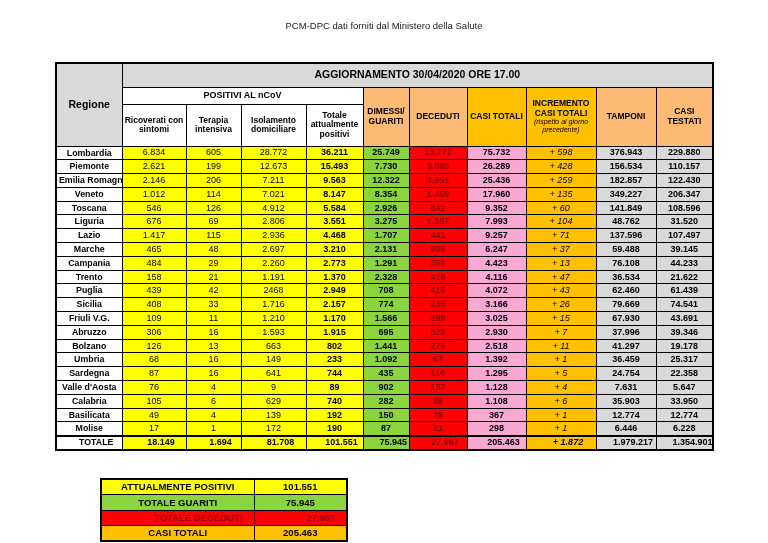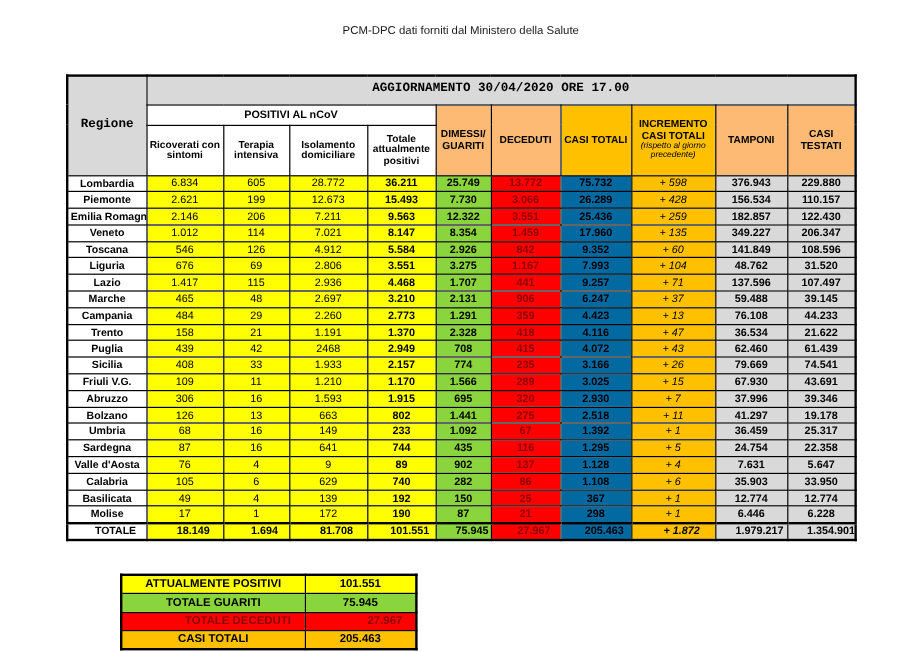--- a/index.html
+++ b/index.html
@@ -24,36 +24,36 @@
     font-size: 9px; color: #000;
     border: 2px solid #000;
   }
   table.main th, table.main td {
     border: 1px solid #000;
     text-align: center; vertical-align: middle;
     padding: 0 2px; overflow: hidden; white-space: nowrap;
   }
   table.main th { border-width: 1.5px; white-space: normal; line-height: 1.1; }
 
-  tr.hdr-update th { height: 24px; background: #d9d9d9; font-size: 10.5px; font-weight: bold; font-family: Liberation Mono, monospace; }
+  tr.hdr-update th { height: 24px; background: #d9d9d9; font-size: 10.5px; font-weight: bold; }
   th.regione-hdr { background: #d9d9d9; font-size: 9.5px; font-weight: bold; margin-top: 19px; }
   tr.hdr-group th.positivi-group { height: 17px; background: #ffffff; font-size: 9px; font-weight: bold; }
   tr.hdr-group th.merged, tr.hdr-sub th { height: 42px; font-size: 8.5px; font-weight: bold; }
   tr.hdr-sub th { background: #ffffff; }
   th.bg-gray  { background: #fdba74; }
   th.bg-gold  { background: #ffc000; }
   .incr-note { display: block; font-size: 7px; font-style: italic; font-weight: normal; line-height: 1.1; }
 
   table.main tbody td { height: 13.8px; line-height: 1; }
   td.region   { background: #ffffff; font-weight: bold; font-size: 8.8px; }
   td.pos      { background: #ffff00; }
   td.pos-tot  { background: #ffff00; font-weight: bold; }
   td.dimessi  { background: #8ad43e; font-weight: bold; }
   td.deceduti { background: #ff0000; font-weight: bold; color: #8b0000; }
-  td.casi     { background: #0369a1; font-weight: bold; }
+  td.casi     { background: #f9a8d4; font-weight: bold; }
   td.incr     { background: #ffc000; font-style: italic; }
   td.grey     { background: #d9d9d9; font-weight: bold; }
   tr.total-row td { border-top: 2px solid #000; font-weight: bold; padding-left: 16px; }
 
   
   table.summary {
     position: absolute; left: 100px; top: 478px;
     border-collapse: collapse; table-layout: fixed;
     width: 246px; font-size: 9.5px;
     border: 2px solid #000;
@@ -256,21 +256,21 @@
           <td class="deceduti">415</td>
           <td class="casi">4.072</td>
           <td class="incr">+ 43</td>
           <td class="grey">62.460</td>
           <td class="grey">61.439</td>
         </tr>
         <tr>
           <td class="region">Sicilia</td>
           <td class="pos">408</td>
           <td class="pos">33</td>
-          <td class="pos">1.933</td>
+          <td class="pos">1.716</td>
           <td class="pos-tot">2.157</td>
           <td class="dimessi">774</td>
           <td class="deceduti">235</td>
           <td class="casi">3.166</td>
           <td class="incr">+ 26</td>
           <td class="grey">79.669</td>
           <td class="grey">74.541</td>
         </tr>
         <tr>
           <td class="region">Friuli V.G.</td>

